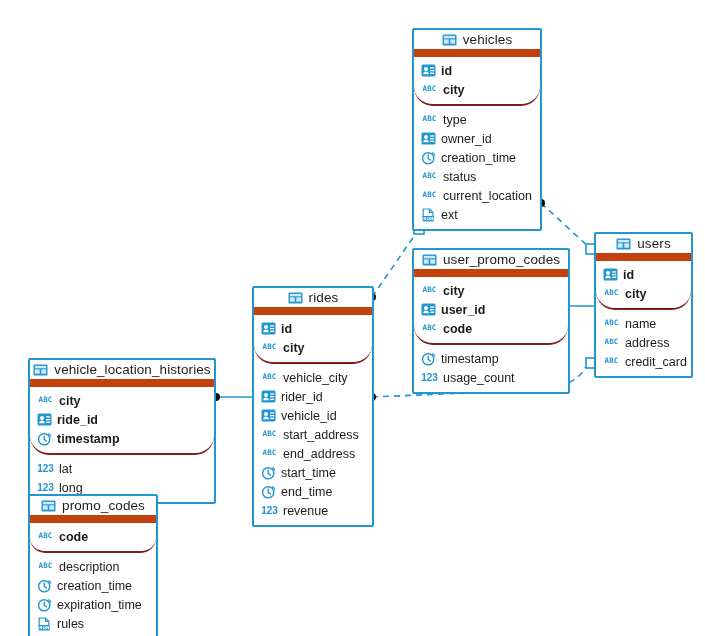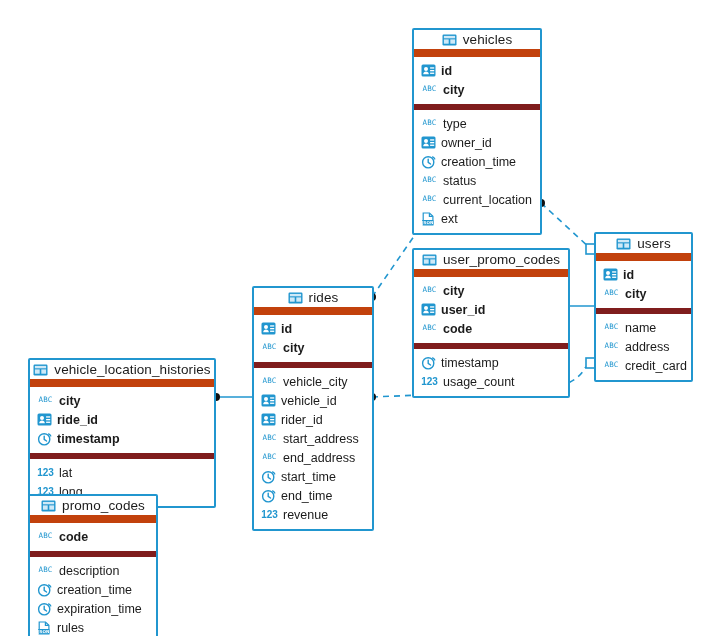--- a/index.html
+++ b/index.html
@@ -33,37 +33,37 @@
     background:#ffffff;
     padding:0 8px;
   }
   .tbl-name{
     font-size:13.5px;
     color:#1b1b1b;
     white-space:nowrap;
     letter-spacing:.1px;
   }
   .sect{box-sizing:border-box;padding:4px 0 5px 0;}
-  .sect.pk{border-bottom:6px solid #7f1d1d;}
+  .sect.pk{border-bottom:2px solid #7f1d1d;border-radius:19px;}
   .fld{
     box-sizing:border-box;
     height:19px;
     display:flex;align-items:center;gap:5px;
     padding:0 6px 0 7px;
     white-space:nowrap;
   }
   .fld-name{font-size:12.5px;color:#1b1b1b;}
   .fld.key .fld-name{font-weight:bold;}
 
   
   .ic{flex:0 0 auto;display:inline-flex;align-items:center;justify-content:center;}
   .ic svg{display:block;}
   .ic-abc{
     width:17px;height:13px;
-    font-size:7.5px;font-weight:normal;
+    font-size:7.5px;font-weight:bold;
     color:#2196cf;
     letter-spacing:.2px;
     font-family:"DejaVu Sans Mono", monospace;
     align-items:flex-start;
     padding-top:1px;
   }
   .ic-123{
     width:17px;height:13px;
     font-size:10px;font-weight:bold;
     color:#2196cf;
@@ -317,34 +317,34 @@
           <span class="ic">
             <svg width="15" height="13" viewBox="0 0 15 13">
               <rect x="0.5" y="0.5" width="14" height="12" rx="1.5" fill="#2196cf"></rect>
               <circle cx="5" cy="5" r="2" fill="#fff"></circle>
               <path d="M2.2 10.2c0-1.6 1.3-2.6 2.8-2.6s2.8 1 2.8 2.6z" fill="#fff"></path>
               <rect x="9.1" y="3.3" width="4.1" height="1.3" fill="#fff"></rect>
               <rect x="9.1" y="6" width="4.1" height="1.3" fill="#fff"></rect>
               <rect x="9.1" y="8.6" width="4.1" height="1.3" fill="#fff"></rect>
             </svg>
           </span>
+          <span class="fld-name">rider_id</span>
+        </div>
+        <div class="fld">
+          <span class="ic">
+            <svg width="15" height="13" viewBox="0 0 15 13">
+              <rect x="0.5" y="0.5" width="14" height="12" rx="1.5" fill="#2196cf"></rect>
+              <circle cx="5" cy="5" r="2" fill="#fff"></circle>
+              <path d="M2.2 10.2c0-1.6 1.3-2.6 2.8-2.6s2.8 1 2.8 2.6z" fill="#fff"></path>
+              <rect x="9.1" y="3.3" width="4.1" height="1.3" fill="#fff"></rect>
+              <rect x="9.1" y="6" width="4.1" height="1.3" fill="#fff"></rect>
+              <rect x="9.1" y="8.6" width="4.1" height="1.3" fill="#fff"></rect>
+            </svg>
+          </span>
           <span class="fld-name">vehicle_id</span>
-        </div>
-        <div class="fld">
-          <span class="ic">
-            <svg width="15" height="13" viewBox="0 0 15 13">
-              <rect x="0.5" y="0.5" width="14" height="12" rx="1.5" fill="#2196cf"></rect>
-              <circle cx="5" cy="5" r="2" fill="#fff"></circle>
-              <path d="M2.2 10.2c0-1.6 1.3-2.6 2.8-2.6s2.8 1 2.8 2.6z" fill="#fff"></path>
-              <rect x="9.1" y="3.3" width="4.1" height="1.3" fill="#fff"></rect>
-              <rect x="9.1" y="6" width="4.1" height="1.3" fill="#fff"></rect>
-              <rect x="9.1" y="8.6" width="4.1" height="1.3" fill="#fff"></rect>
-            </svg>
-          </span>
-          <span class="fld-name">rider_id</span>
         </div>
         <div class="fld">
           <span class="ic ic-abc">ABC</span>
           <span class="fld-name">start_address</span>
         </div>
         <div class="fld">
           <span class="ic ic-abc">ABC</span>
           <span class="fld-name">end_address</span>
         </div>
         <div class="fld">

